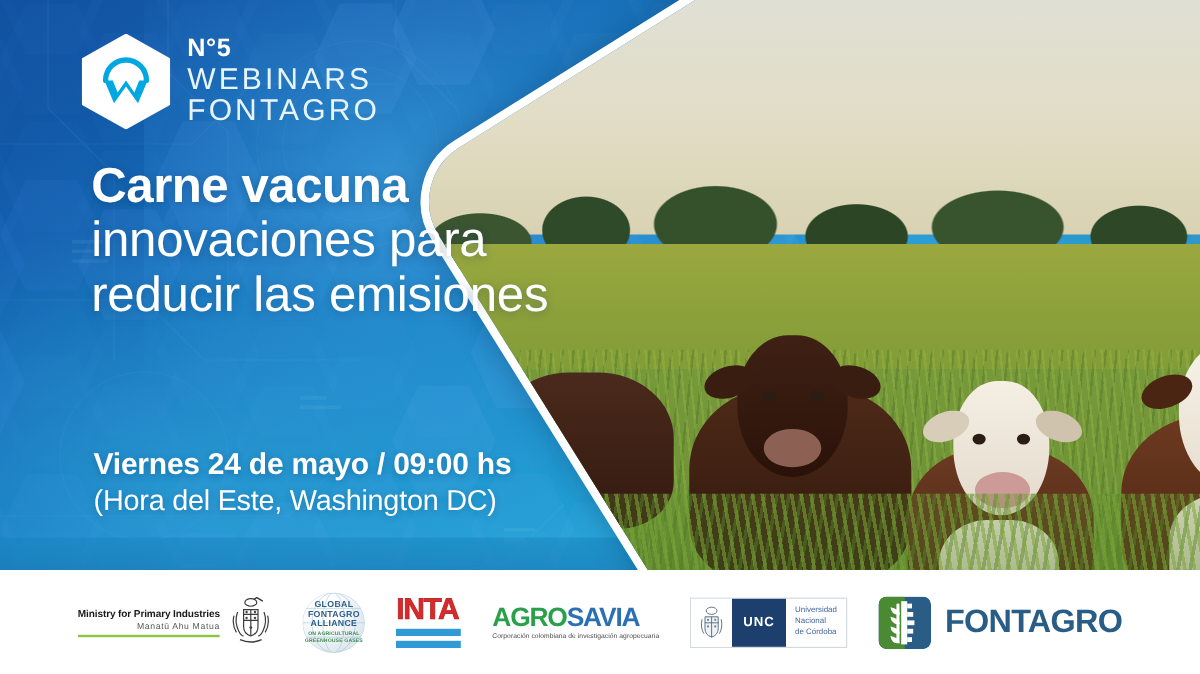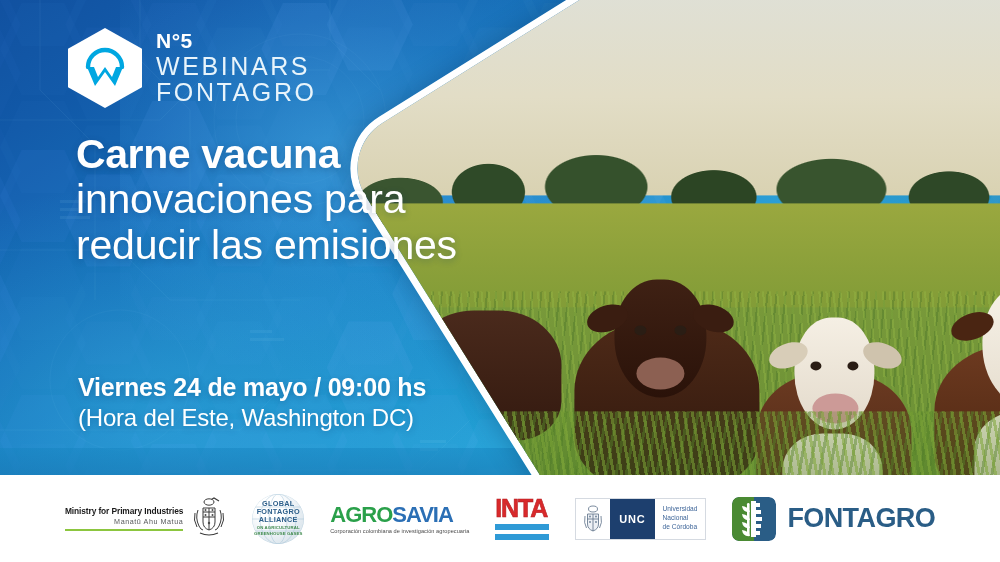--- a/index.html
+++ b/index.html
@@ -567,32 +567,32 @@
           <div class="gra-t1">FONTAGRO</div>
           <div class="gra-t1">ALLIANCE</div>
           <div class="gra-t2">ON AGRICULTURAL</div>
           <div class="gra-t2">GREENHOUSE GASES</div>
         </div>
       </div>
     </div>
 
     <div class="logo-item">
       <div>
+        <div class="inta-word">INTA</div>
+        <div class="inta-bar"></div>
+        <div class="inta-bar"></div>
+      </div>
+    </div>
+
+    <div class="logo-item">
+      <div>
         <div class="agro-top">
           <span class="agro-g">AGRO</span><span class="agro-s">SAVIA</span>
         </div>
         <div class="agro-sub">Corporación colombiana de investigación agropecuaria</div>
-      </div>
-    </div>
-
-    <div class="logo-item">
-      <div>
-        <div class="inta-word">INTA</div>
-        <div class="inta-bar"></div>
-        <div class="inta-bar"></div>
       </div>
     </div>
 
 
     <div class="logo-item">
       <div class="unc">
         <div class="unc-crest">
           <svg width="20" height="30" viewBox="0 0 20 30">
             <g fill="none" stroke="#5a6e86" stroke-width=".8">
               <ellipse cx="10" cy="5" rx="4.5" ry="3"></ellipse>

